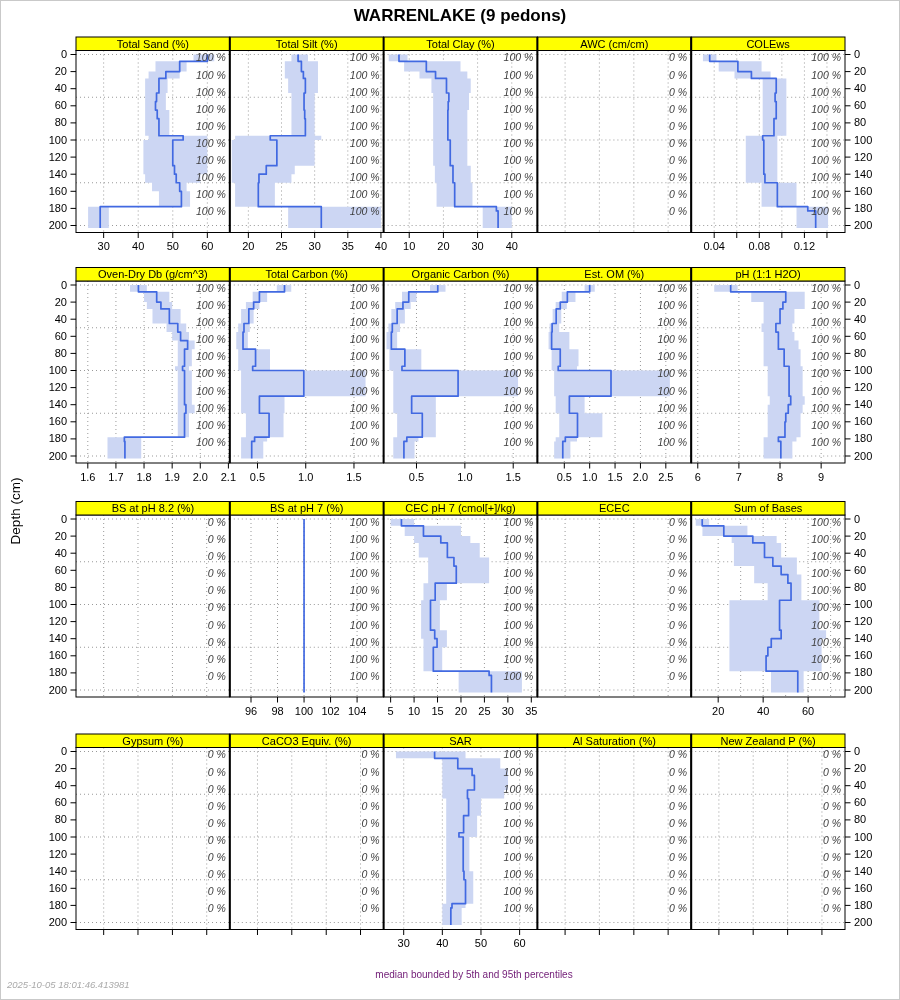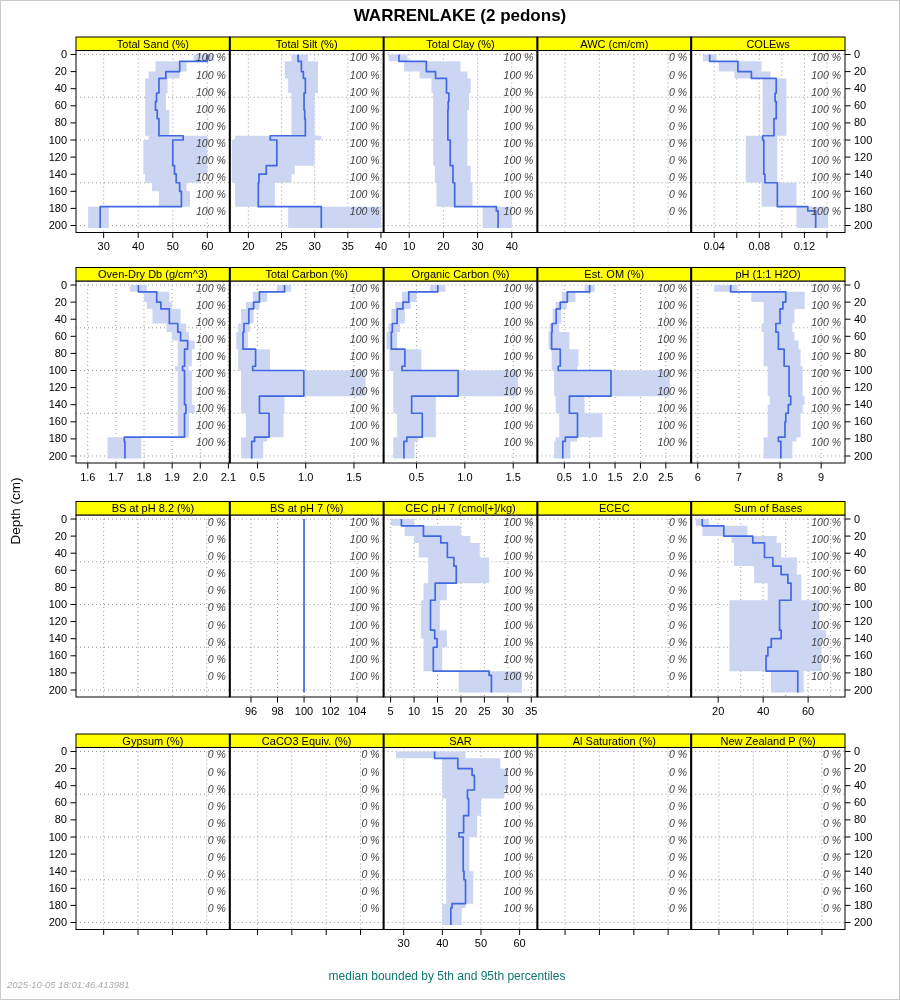--- a/index.html
+++ b/index.html
@@ -1,37 +1,37 @@
 <!DOCTYPE html>
 <html><head>
 <meta charset="utf-8">
 <style>
   html,body{margin:0;padding:0;background:#fff;}
   .page{position:relative;width:900px;height:1000px;background:#ffffff;
         font-family:"Liberation Sans", sans-serif;overflow:hidden;
         border:1px solid #c9c9c9;box-sizing:border-box;}
   .title{position:absolute;left:459px;top:5px;transform:translateX(-50%);
          font-size:17px;font-weight:bold;color:#000;white-space:nowrap;}
-  .caption{position:absolute;left:446px;top:968px;transform:translateX(-50%);
-           font-size:12px;color:#0f766e;white-space:nowrap;}
+  .caption{position:absolute;left:473px;top:968px;transform:translateX(-50%);
+           font-size:10px;color:#701a75;white-space:nowrap;}
   .timestamp{position:absolute;left:6px;top:978px;font-size:9.5px;
              font-style:italic;color:#a9a9a9;white-space:nowrap;}
   .ylab{position:absolute;left:14px;top:510px;transform:translate(-50%,-50%) rotate(-90deg);
         font-size:13.5px;color:#000;white-space:nowrap;}
   svg{position:absolute;left:0;top:0;}
   svg text{font-family:"Liberation Sans", sans-serif;}
   .tickLab{font-size:11px;fill:#000;}
   .stripLab{font-size:11px;fill:#000;}
   .pctLab{font-size:10.5px;font-style:italic;fill:#3d3d3d;}
 </style>
 </head>
 <body>
 
 <div class="page">
-  <div class="title">WARRENLAKE (2 pedons)</div>
+  <div class="title">WARRENLAKE (9 pedons)</div>
   <svg id="plot" width="900" height="1000" viewBox="0 0 900 1000">
       <g>
         <rect x="75" y="49.5" width="153.8" height="182" fill="#ffffff"></rect>
         <line x1="75" y1="53.5" x2="228.8" y2="53.5" stroke="#999999" stroke-width="1" stroke-dasharray="1 3"></line>
         <line x1="75" y1="96.25" x2="228.8" y2="96.25" stroke="#999999" stroke-width="1" stroke-dasharray="1 3"></line>
         <line x1="75" y1="139" x2="228.8" y2="139" stroke="#999999" stroke-width="1" stroke-dasharray="1 3"></line>
         <line x1="75" y1="181.75" x2="228.8" y2="181.75" stroke="#999999" stroke-width="1" stroke-dasharray="1 3"></line>
         <line x1="75" y1="224.5" x2="228.8" y2="224.5" stroke="#999999" stroke-width="1" stroke-dasharray="1 3"></line>
         <line x1="102.6494382022472" y1="49.5" x2="102.6494382022472" y2="231.5" stroke="#999999" stroke-width="1" stroke-dasharray="1 3"></line>
         <line x1="137.21123595505617" y1="49.5" x2="137.21123595505617" y2="231.5" stroke="#999999" stroke-width="1" stroke-dasharray="1 3"></line>

